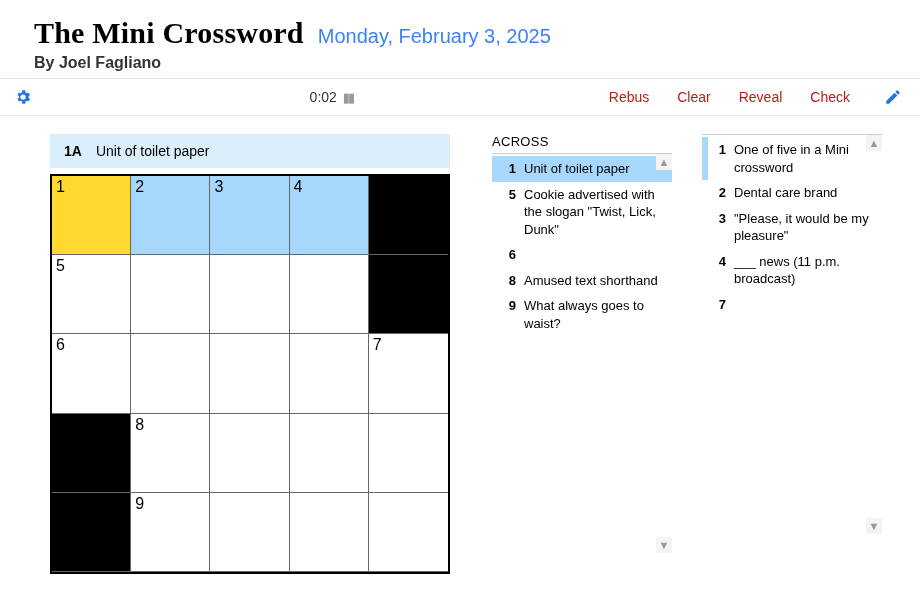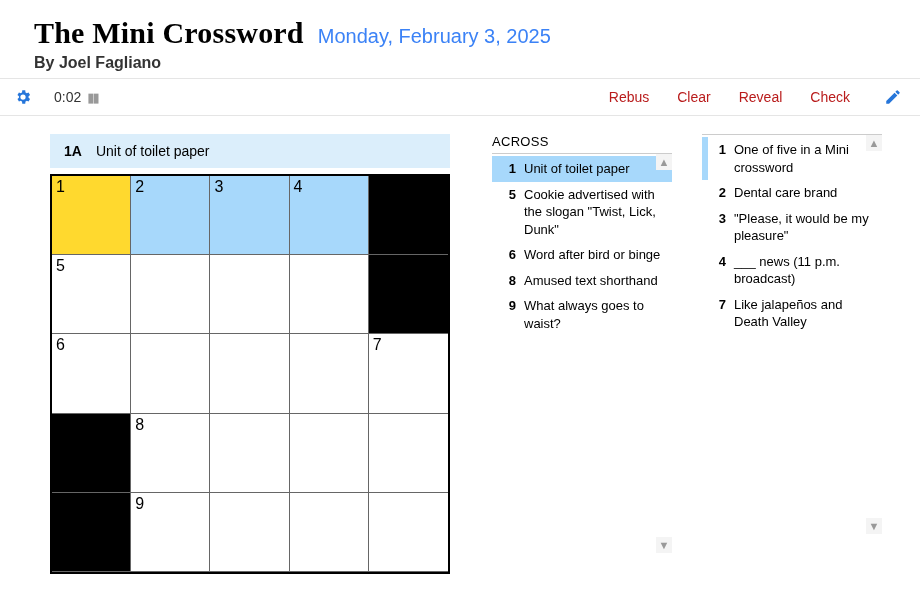--- a/index.html
+++ b/index.html
@@ -19,21 +19,21 @@
   .byline { font-size: 16px; margin-top: 4px; color: #333; font-weight: bold; }
   .toolbar {
     border-top: 1px solid #e5e5e5;
     border-bottom: 1px solid #e5e5e5;
     display: flex; align-items: center;
     height: 38px;
     padding: 0 14px 0 14px;
     font-size: 14px;
   }
   .tool-left { width: 40px; display:flex; align-items:center; }
-  .tool-center { flex: 1; display:flex; align-items:center; gap:6px; color:#333; }
+  .tool-center { flex: 1; display:flex; justify-content:center; align-items:center; gap:6px; color:#333; }
   .tool-right { display:flex; align-items:center; gap: 28px; padding-right: 4px; }
   .tool-btn { cursor: pointer; color:#b91c1c; }
   .gear { color: #2676da; }
   .pencil { color:#2676da; margin-left:6px; }
   .pause-glyph { letter-spacing: -2px; color:#999; font-size:13px; }
   .main {
     display: flex;
     padding: 18px 10px 20px 50px;
     gap: 42px;
   }
@@ -192,21 +192,20 @@
         <div class="clue-item selected">
             <span class="cn">1</span>
             <span class="ct">Unit of toilet paper</span>
           </div>
           <div class="clue-item">
             <span class="cn">5</span>
             <span class="ct">Cookie advertised with the slogan "Twist, Lick, Dunk"</span>
           </div>
           <div class="clue-item">
             <span class="cn">6</span>
-            <span class="ct">Word after bird or binge</span>
           </div>
           <div class="clue-item">
             <span class="cn">8</span>
             <span class="ct">Amused text shorthand</span>
           </div>
           <div class="clue-item">
             <span class="cn">9</span>
             <span class="ct">What always goes to waist?</span>
           </div>
           <div class="scroll-arrow down">▼</div>
@@ -226,19 +225,18 @@
           <div class="clue-item">
             <span class="cn">3</span>
             <span class="ct">"Please, it would be my pleasure"</span>
           </div>
           <div class="clue-item">
             <span class="cn">4</span>
             <span class="ct">___ news (11 p.m. broadcast)</span>
           </div>
           <div class="clue-item">
             <span class="cn">7</span>
-            <span class="ct">Like jalapeños and Death Valley</span>
           </div>
           <div class="scroll-arrow down">▼</div>
       </div>
     </div>
   </div>
 </div>
 
 </body></html>

